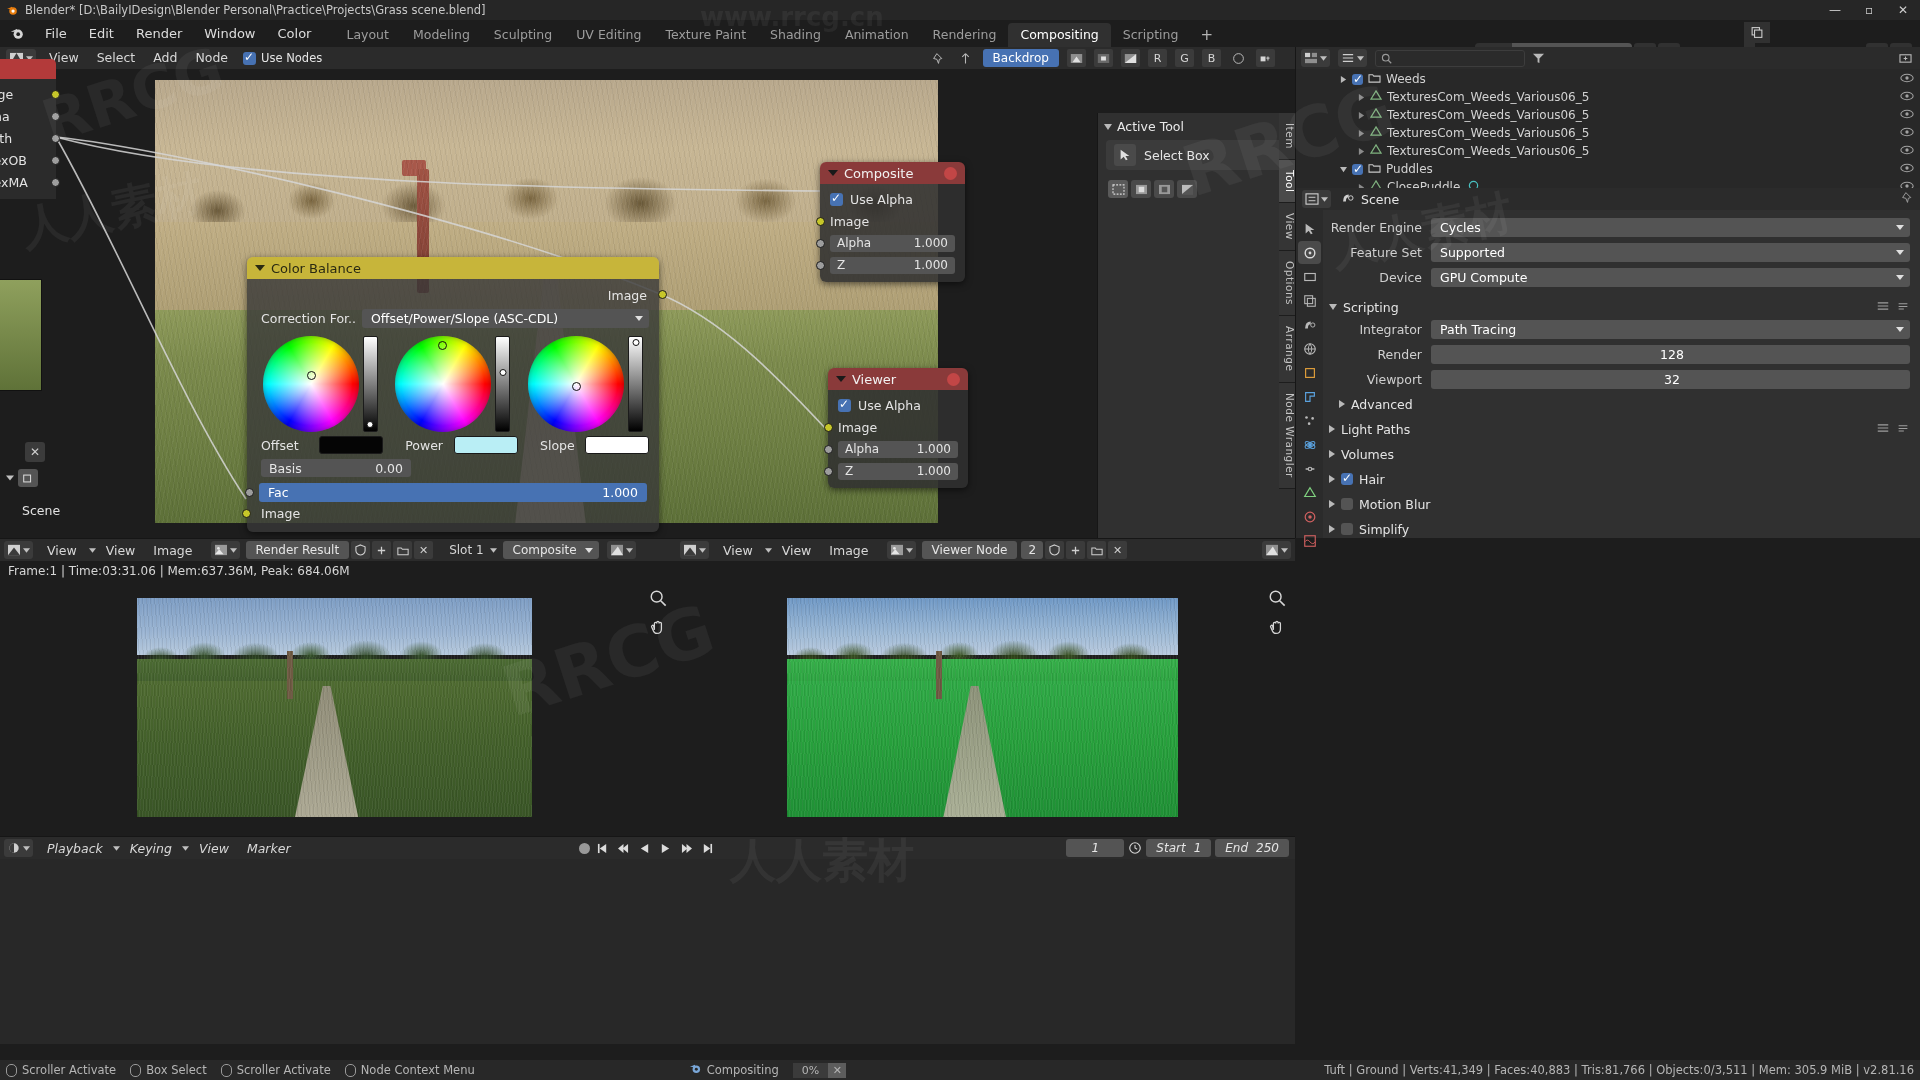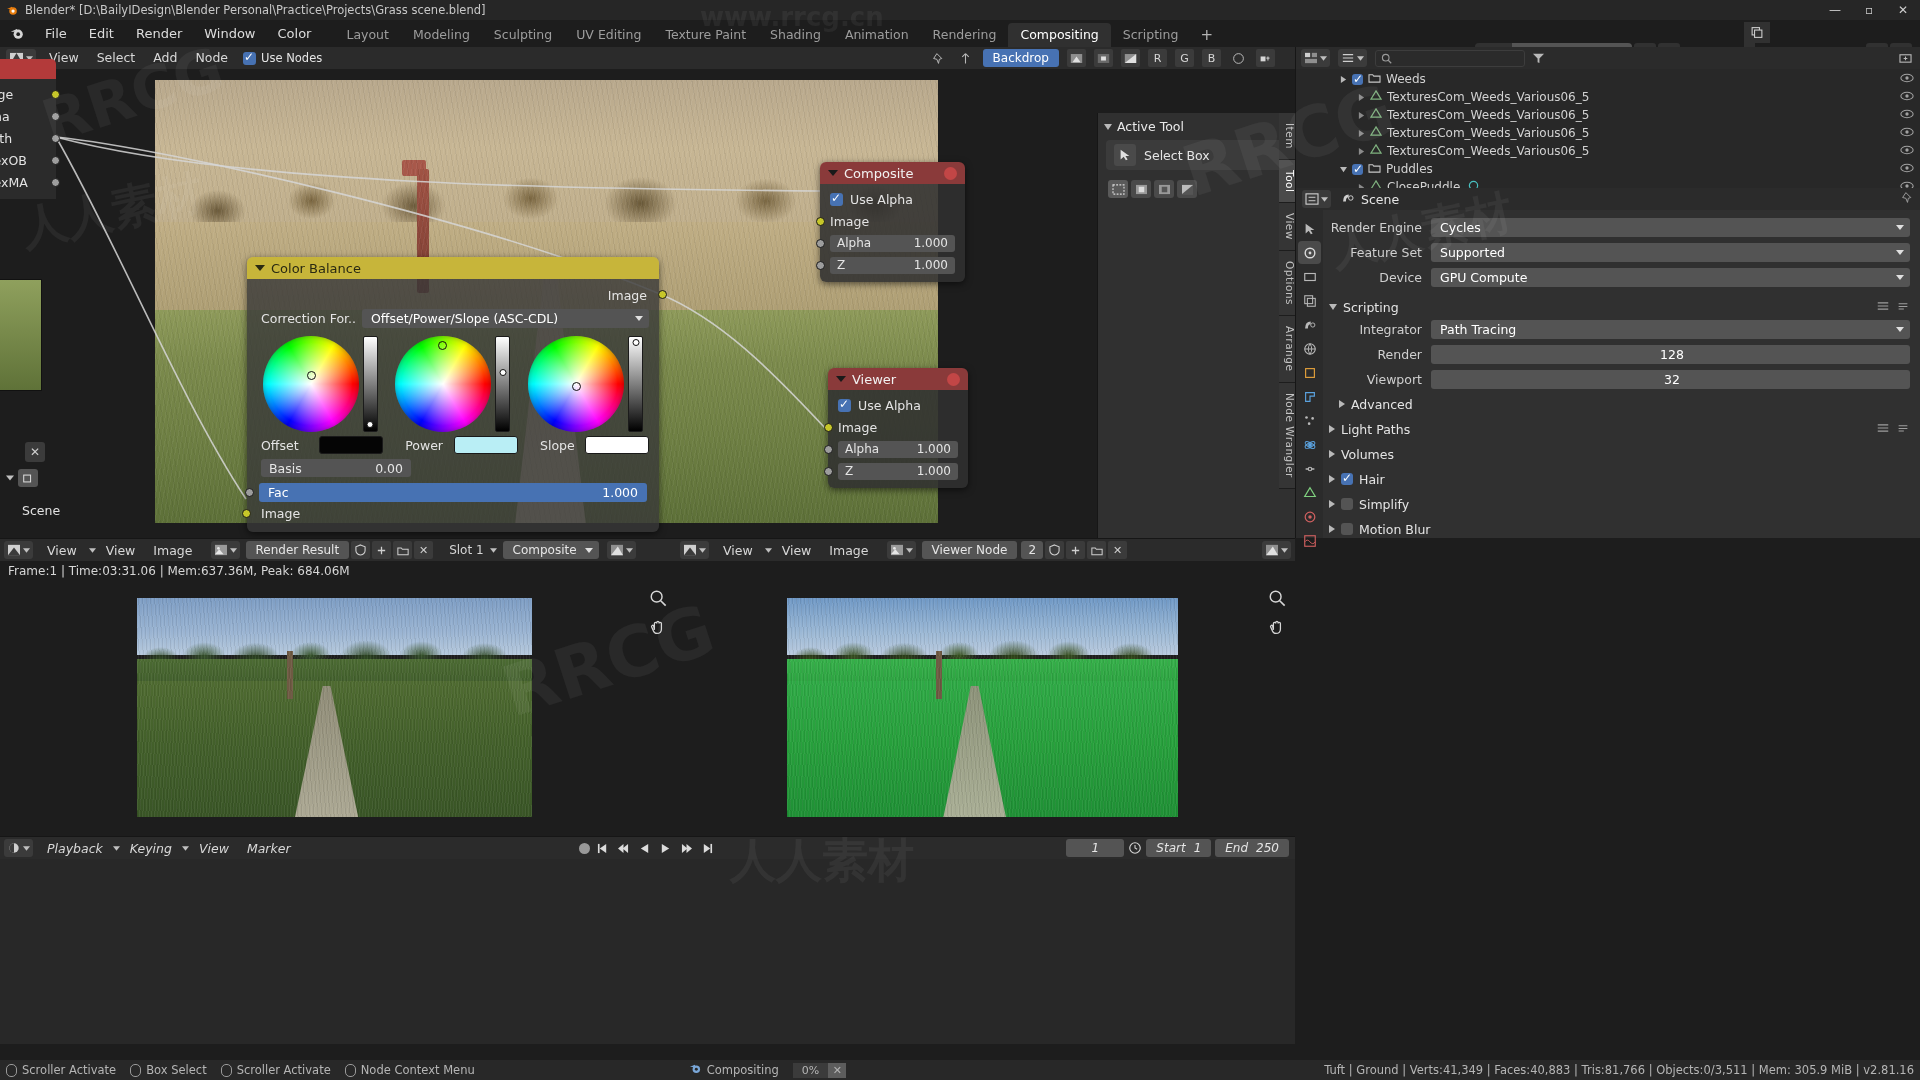--- a/index.html
+++ b/index.html
@@ -1131,26 +1131,26 @@
         <span>Volumes</span>
       </div>
       <div class="panel-hdr">
         <span class="arrow-r"></span>
         <span class="cb on" style="width:12px;height:12px;"></span>
         <span>Hair</span>
       </div>
       <div class="panel-hdr">
         <span class="arrow-r"></span>
         <span class="cb" style="width:12px;height:12px;"></span>
-        <span>Simplify</span>
+        <span>Motion Blur</span>
       </div>
       <div class="panel-hdr">
         <span class="arrow-r"></span>
         <span class="cb" style="width:12px;height:12px;"></span>
-        <span>Motion Blur</span>
+        <span>Simplify</span>
       </div>
 
     </div>
   </div>
 
   <div class="img-editor" id="img-left">
     <div class="ie-header">
       <div class="editor-type-btn">
         <svg width="14" height="12" viewBox="0 0 16 14">
             <rect x="1" y="1" width="14" height="12" fill="#cfcfcf"></rect>

